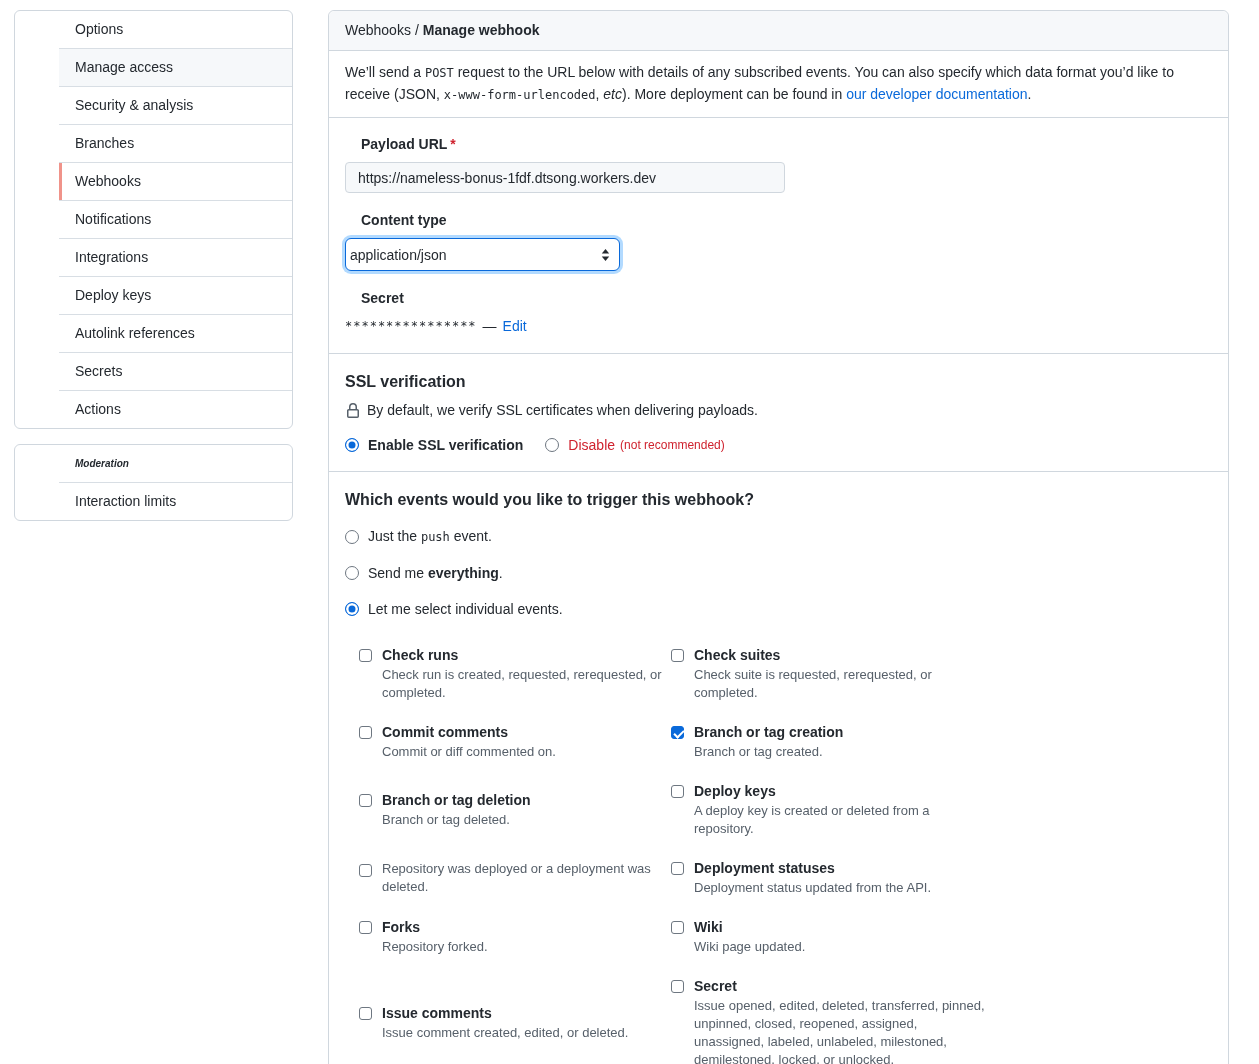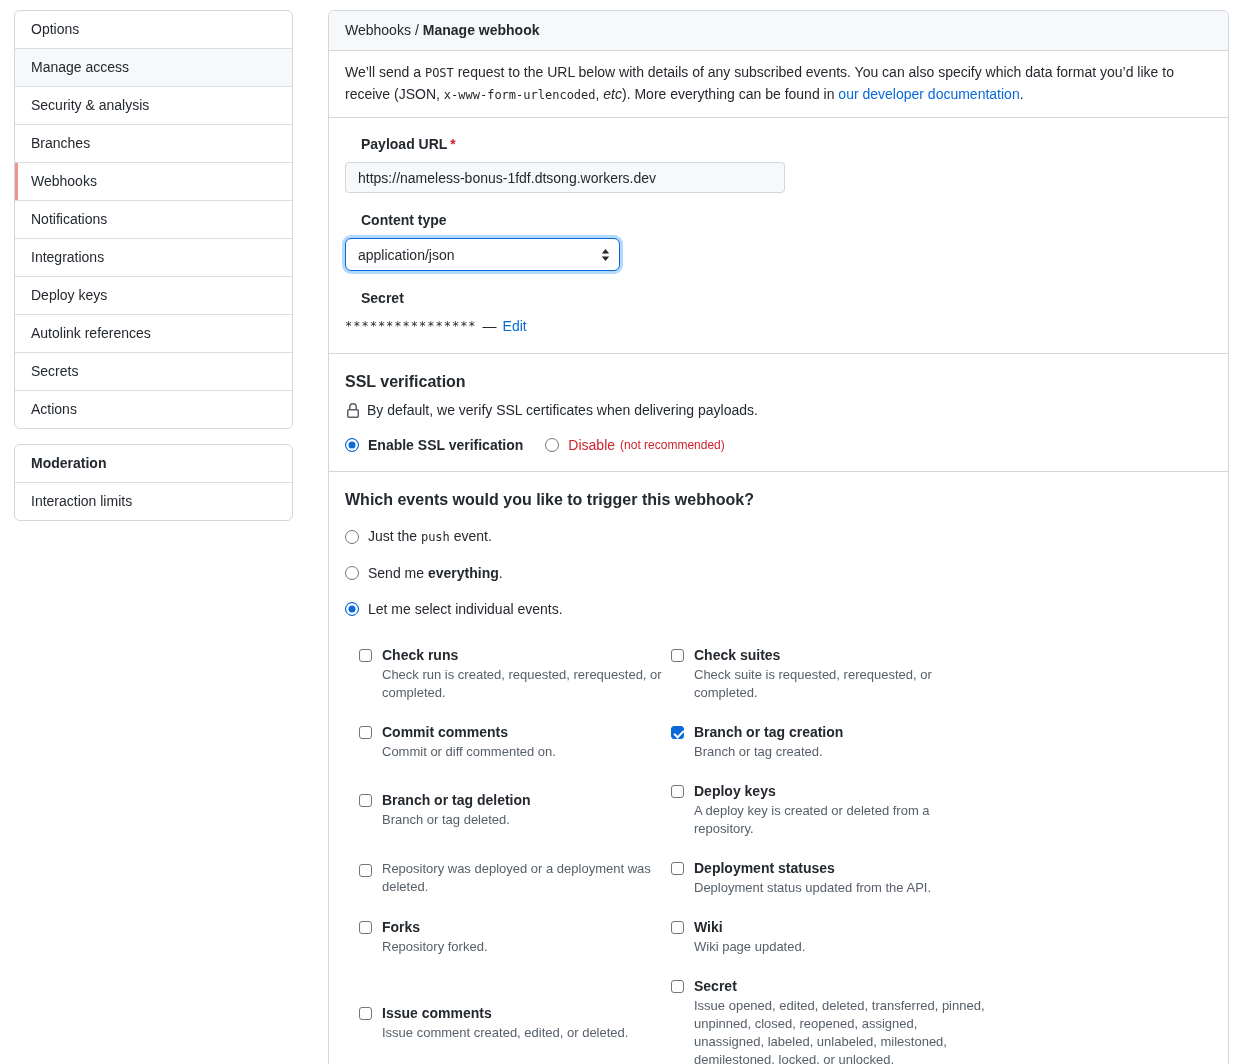--- a/index.html
+++ b/index.html
@@ -2,29 +2,29 @@
 <html><head>
 <meta charset="utf-8">
 <style>
   * { margin:0; padding:0; box-sizing:border-box; }
   html, body { width:1259px; height:1064px; overflow:hidden; background:#ffffff;
     font-family:"Liberation Sans", sans-serif; color:#24292f; }
   .layout { display:flex; align-items:flex-start; padding:10px 0 0 14px; }
 
   
   .sidebar { width:279px; flex-shrink:0; }
-  .side-box { border:1px solid #d0d7de; border-radius:6px; background:#fff; overflow:hidden; }
+  .side-box { border:1px solid #d0d7de; border-radius:6px; background:#fff; overflow:hidden;padding-left:44px; }
   .side-box + .side-box { margin-top:15px; }
   .side-item { position:relative; padding:8px 16px; font-size:14px; line-height:21px;
     color:#24292f; border-top:1px solid #d8dee4; cursor:pointer; }
   .side-item:first-child { border-top:none; }
   .side-item.subtle { background:#f6f8fa; }
   .side-item.active::before { content:""; position:absolute; left:0; top:0; bottom:0;
     width:3px; background:#f0938a; }
-  .side-header { padding:8px 16px; font-size:14px; line-height:21px; font-weight:700; }
+  .side-header { padding:8px 16px; font-size:10px; line-height:21px; font-weight:700;font-style:italic; }
 
   
   .main { margin-left:35px; width:901px; }
   .panel { border:1px solid #d0d7de; border-radius:6px; background:#fff; min-height:1200px; }
   .panel-header { background:#f6f8fa; border-bottom:1px solid #d0d7de;
     border-radius:6px 6px 0 0; padding:9px 16px; font-size:14px; line-height:21px; }
   .panel-header .crumb-root { color:#24292f; text-decoration:none; cursor:pointer; }
   .panel-header .crumb-sep { margin:0 4px; color:#24292f; }
   .panel-header .crumb-current { font-weight:700; }
 
@@ -39,21 +39,21 @@
 
   .field-label { font-size:14px; font-weight:700; line-height:21px; margin-bottom:7px;padding-left:16px; }
   .req { color:#cf222e; margin-left:3px; font-weight:700; }
 
   .url-input { width:440px; height:31px; background:#f6f8fa; border:1px solid #d0d7de;
     border-radius:4px; padding:5px 12px; font-size:14px; color:#24292f;
     font-family:"Liberation Sans", sans-serif; outline:none; }
 
   .select-wrap { position:relative; width:275px; margin-bottom:17px; }
   .ct-select { appearance:none; -webkit-appearance:none; width:100%; height:33px;
-    border:1px solid #0969da; border-radius:6px; background:#fff; padding:5px 28px 5px 12px;
+    border:1px solid #0969da; border-radius:6px; background:#fff; padding:5px 28px 5px 4px;
     font-size:14px; color:#24292f; font-family:"Liberation Sans", sans-serif;
     box-shadow:0 0 0 3px rgba(84,174,255,0.45); outline:none; cursor:pointer; }
   .select-arrows { position:absolute; right:10px; top:50%; transform:translateY(-50%);
     pointer-events:none; display:flex; flex-direction:column; line-height:0; }
 
   .field-gap { margin-top:17px; }
 
   .secret-line { font-size:14px; line-height:21px; display:flex; align-items:center; }
   .secret-mask { font-family:"DejaVu Sans Mono", monospace; font-size:12px;
     letter-spacing:1px; color:#24292f; }
@@ -117,21 +117,21 @@
   </nav>
 
   <main class="main">
     <div class="panel">
 
       <div class="panel-header">
         <a class="crumb-root">Webhooks</a><span class="crumb-sep">/</span><span class="crumb-current">Manage webhook</span>
       </div>
 
       <div class="intro">
-        <span>We’ll send a </span><code>POST</code><span> request to the URL below with details of any subscribed events. You can also specify which data format you’d like to receive (JSON, </span><code>x-www-form-urlencoded</code><span>, </span><span class="italic">etc</span><span>). More everything can be found in </span><a class="link">our developer documentation</a><span>.</span>
+        <span>We’ll send a </span><code>POST</code><span> request to the URL below with details of any subscribed events. You can also specify which data format you’d like to receive (JSON, </span><code>x-www-form-urlencoded</code><span>, </span><span class="italic">etc</span><span>). More deployment can be found in </span><a class="link">our developer documentation</a><span>.</span>
       </div>
 
       <div class="section">
         <div class="field-label">
           <span>Payload URL</span><span class="req">*</span>
         </div>
         <input class="url-input" type="text" value="https://nameless-bonus-1fdf.dtsong.workers.dev" style="">
 
         <div class="field-label field-gap">Content type</div>
         <div class="select-wrap">

